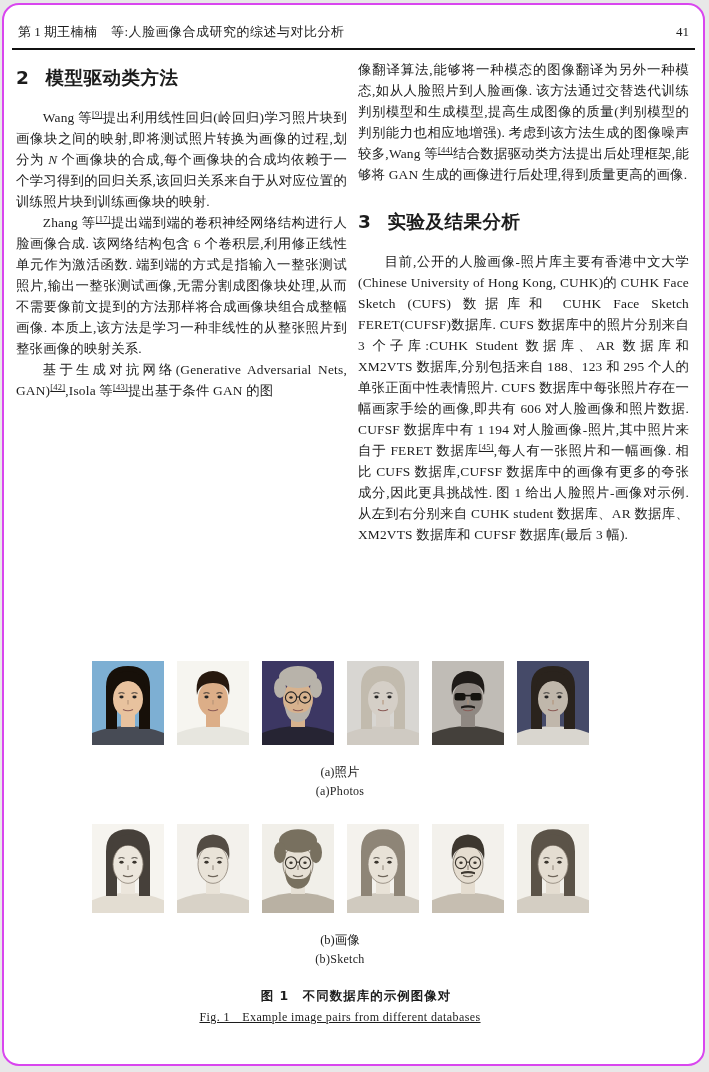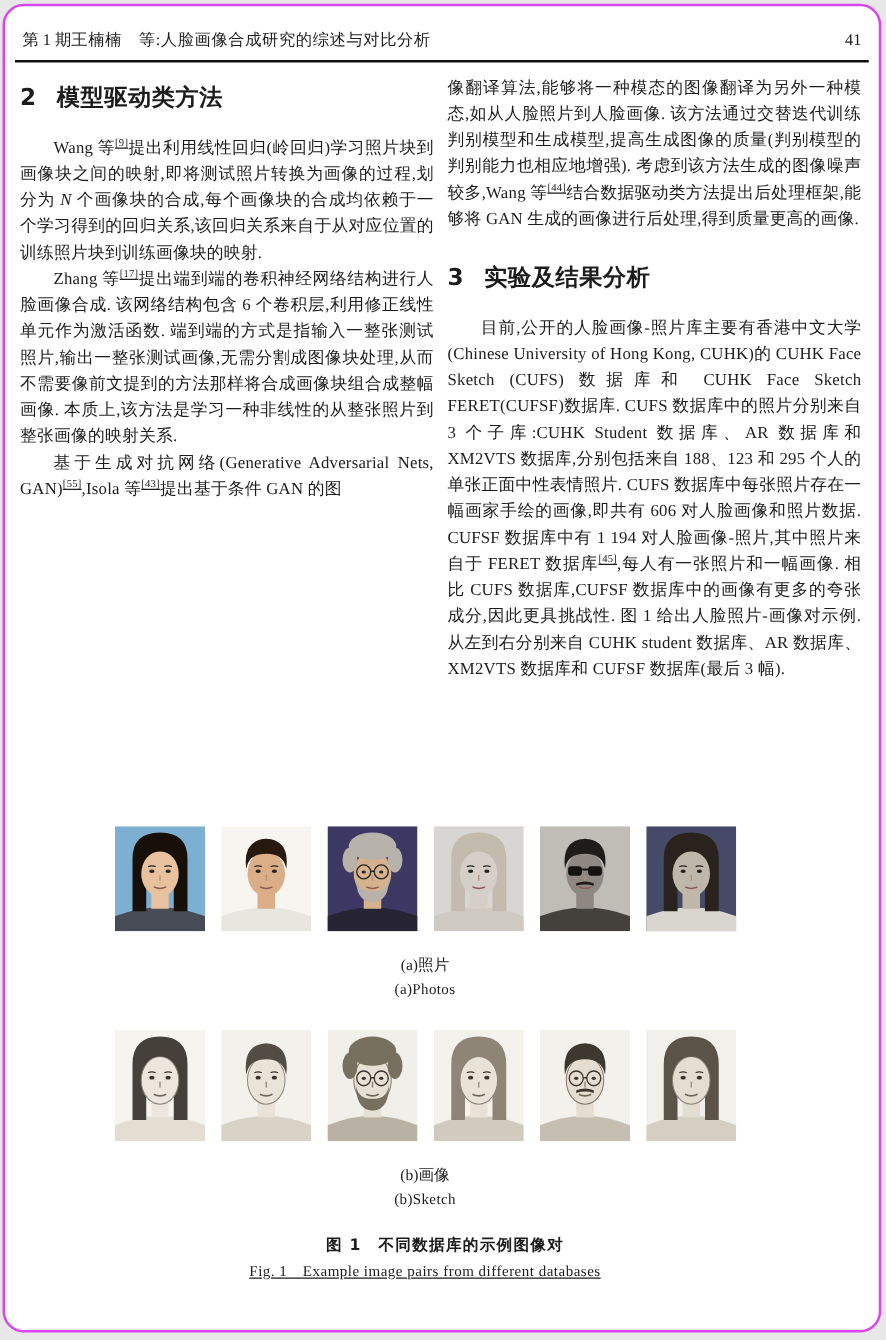--- a/index.html
+++ b/index.html
@@ -68,21 +68,21 @@
   <div class="header-rule"></div>
 
   <div class="columns">
 
     <div class="col">
       <div class="section-heading">
         <span class="sec-num">2</span><span>模型驱动类方法</span>
       </div>
       <p class="para">Wang 等<sup>[9]</sup>提出利用线性回归(岭回归)学习照片块到画像块之间的映射,即将测试照片转换为画像的过程,划分为 <span class="var">N</span> 个画像块的合成,每个画像块的合成均依赖于一个学习得到的回归关系,该回归关系来自于从对应位置的训练照片块到训练画像块的映射.</p>
       <p class="para">Zhang 等<sup>[17]</sup>提出端到端的卷积神经网络结构进行人脸画像合成. 该网络结构包含 6 个卷积层,利用修正线性单元作为激活函数. 端到端的方式是指输入一整张测试照片,输出一整张测试画像,无需分割成图像块处理,从而不需要像前文提到的方法那样将合成画像块组合成整幅画像. 本质上,该方法是学习一种非线性的从整张照片到整张画像的映射关系.</p>
-      <p class="para">基于生成对抗网络(Generative Adversarial Nets, GAN)<sup>[55]</sup>,Isola 等<sup>[43]</sup>提出基于条件 GAN 的图</p>
+      <p class="para">基于生成对抗网络(Generative Adversarial Nets, GAN)<sup>[42]</sup>,Isola 等<sup>[43]</sup>提出基于条件 GAN 的图</p>
     </div>
 
     <div class="col">
       <p class="para no-indent">像翻译算法,能够将一种模态的图像翻译为另外一种模态,如从人脸照片到人脸画像. 该方法通过交替迭代训练判别模型和生成模型,提高生成图像的质量(判别模型的判别能力也相应地增强). 考虑到该方法生成的图像噪声较多,Wang 等<sup>[44]</sup>结合数据驱动类方法提出后处理框架,能够将 GAN 生成的画像进行后处理,得到质量更高的画像.</p>
       <div class="section-heading heading-3">
         <span class="sec-num">3</span><span>实验及结果分析</span>
       </div>
       <p class="para">目前,公开的人脸画像-照片库主要有香港中文大学(Chinese University of Hong Kong, CUHK)的 CUHK Face Sketch (CUFS) 数据库和 CUHK Face Sketch FERET(CUFSF)数据库. CUFS 数据库中的照片分别来自 3 个子库:CUHK Student 数据库、AR 数据库和 XM2VTS 数据库,分别包括来自 188、123 和 295 个人的单张正面中性表情照片. CUFS 数据库中每张照片存在一幅画家手绘的画像,即共有 606 对人脸画像和照片数据. CUFSF 数据库中有 1 194 对人脸画像-照片,其中照片来自于 FERET 数据库<sup>[45]</sup>,每人有一张照片和一幅画像. 相比 CUFS 数据库,CUFSF 数据库中的画像有更多的夸张成分,因此更具挑战性. 图 1 给出人脸照片-画像对示例. 从左到右分别来自 CUHK student 数据库、AR 数据库、XM2VTS 数据库和 CUFSF 数据库(最后 3 幅).</p>
     </div>
 

